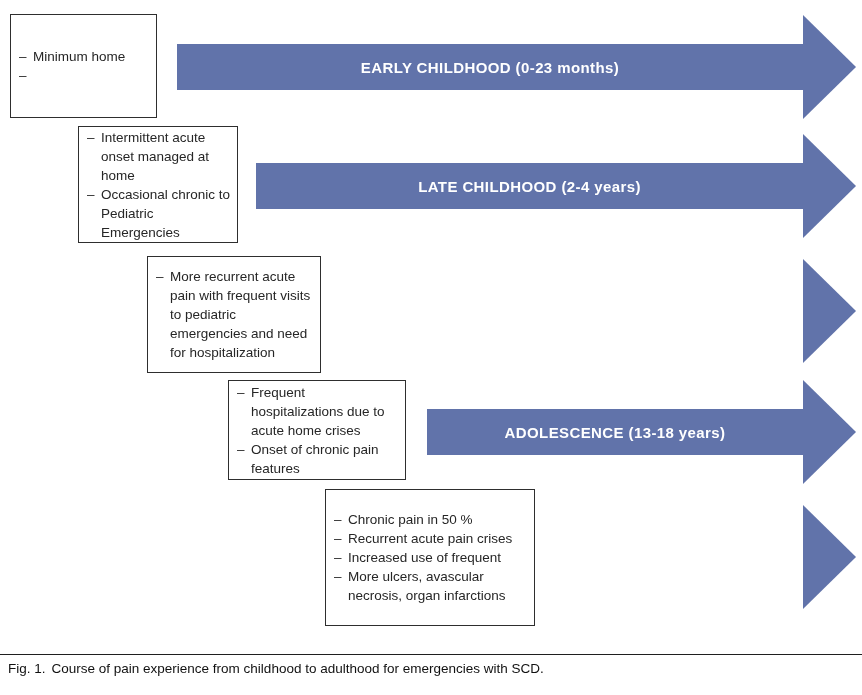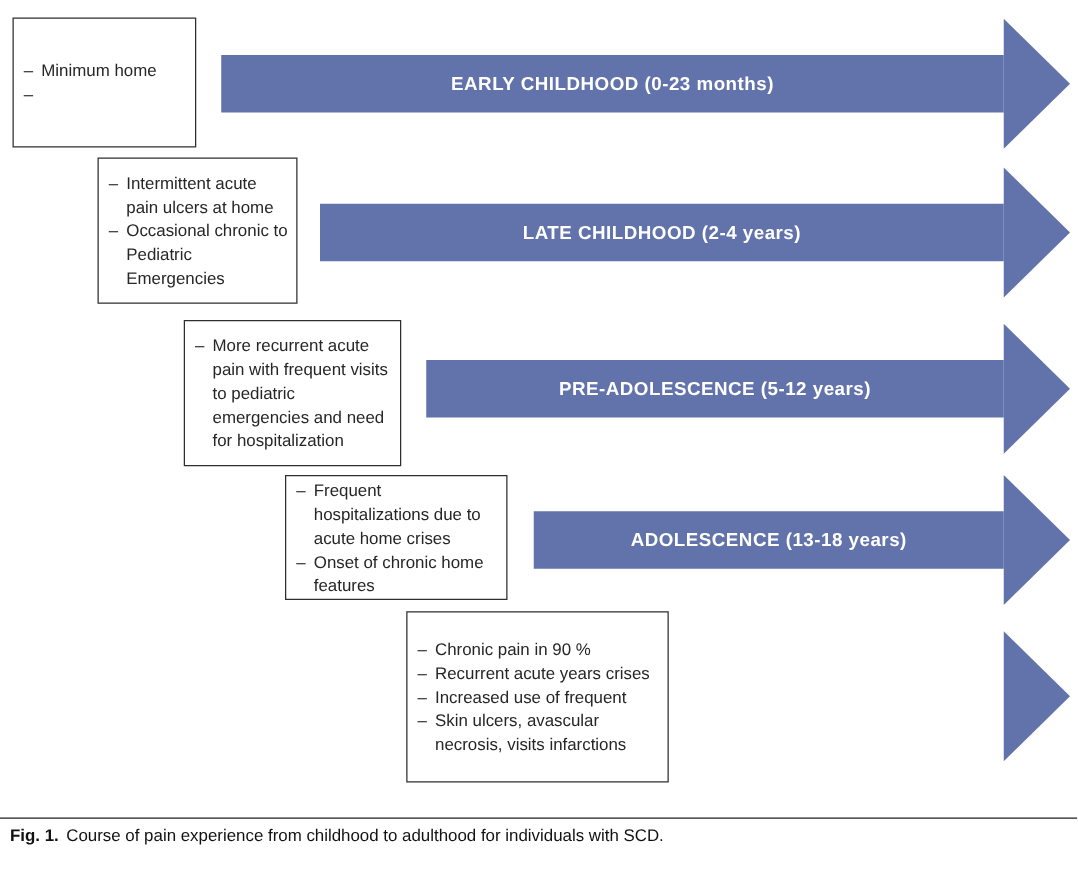--- a/index.html
+++ b/index.html
@@ -72,21 +72,21 @@
   
   .caption{
     position:absolute;
     left:0;top:654px;width:862px;
     border-top:1.5px solid #1f1f1f;
     padding:6px 8px 0 8px;
     box-sizing:border-box;
     font-size:13.5px;
     color:#111111;
   }
-  .caption .fig-label{font-weight:bold;margin-right:6px;}
+  .caption .fig-label{font-weight:normal;margin-right:6px;}
 </style>
 </head>
 <body>
 
 <div class="page">
 
   <div class="note-box box-1">
     <div class="note-line">
       <span class="dash">–</span>
       <span class="note-text">Minimum home</span>
@@ -98,83 +98,80 @@
   <div class="arrow arrow-1">
     <div class="body">
       <span class="label">EARLY CHILDHOOD (0-23 months)</span>
     </div>
     <div class="head"></div>
   </div>
 
   <div class="note-box box-2">
     <div class="note-line">
       <span class="dash">–</span>
-      <span class="note-text">Intermittent acute pain ulcers at home</span>
+      <span class="note-text">Intermittent acute onset managed at home</span>
     </div>
     <div class="note-line">
       <span class="dash">–</span>
       <span class="note-text">Occasional chronic to Pediatric Emergencies</span>
     </div>
   </div>
   <div class="arrow arrow-2">
     <div class="body">
       <span class="label">LATE CHILDHOOD (2-4 years)</span>
     </div>
     <div class="head"></div>
   </div>
 
   <div class="note-box box-3">
     <div class="note-line">
       <span class="dash">–</span>
       <span class="note-text">More recurrent acute pain with frequent visits to pediatric emergencies and need for hospitalization</span>
     </div>
   </div>
   <div class="arrow arrow-3">
-    <div class="body">
-      <span class="label">PRE-ADOLESCENCE (5-12 years)</span>
-    </div>
     <div class="head"></div>
   </div>
 
   <div class="note-box box-4">
     <div class="note-line">
       <span class="dash">–</span>
       <span class="note-text">Frequent hospitalizations due to acute home crises</span>
     </div>
     <div class="note-line">
       <span class="dash">–</span>
-      <span class="note-text">Onset of chronic home features</span>
+      <span class="note-text">Onset of chronic pain features</span>
     </div>
   </div>
   <div class="arrow arrow-4">
     <div class="body">
       <span class="label">ADOLESCENCE (13-18 years)</span>
     </div>
     <div class="head"></div>
   </div>
 
   <div class="note-box box-5">
     <div class="note-line">
       <span class="dash">–</span>
-      <span class="note-text">Chronic pain in 90 %</span>
+      <span class="note-text">Chronic pain in 50 %</span>
     </div>
     <div class="note-line">
       <span class="dash">–</span>
-      <span class="note-text">Recurrent acute years crises</span>
+      <span class="note-text">Recurrent acute pain crises</span>
     </div>
     <div class="note-line">
       <span class="dash">–</span>
       <span class="note-text">Increased use of frequent</span>
     </div>
     <div class="note-line">
       <span class="dash">–</span>
-      <span class="note-text">Skin ulcers, avascular necrosis, visits infarctions</span>
+      <span class="note-text">More ulcers, avascular necrosis, organ infarctions</span>
     </div>
   </div>
   <div class="arrow arrow-5">
     <div class="head"></div>
   </div>
 
   <div class="caption">
-    <span class="fig-label">Fig. 1.</span><span>Course of pain experience from childhood to adulthood for individuals with SCD.</span>
+    <span class="fig-label">Fig. 1.</span><span>Course of pain experience from childhood to adulthood for emergencies with SCD.</span>
   </div>
 
 </div>
 
 </body></html>

